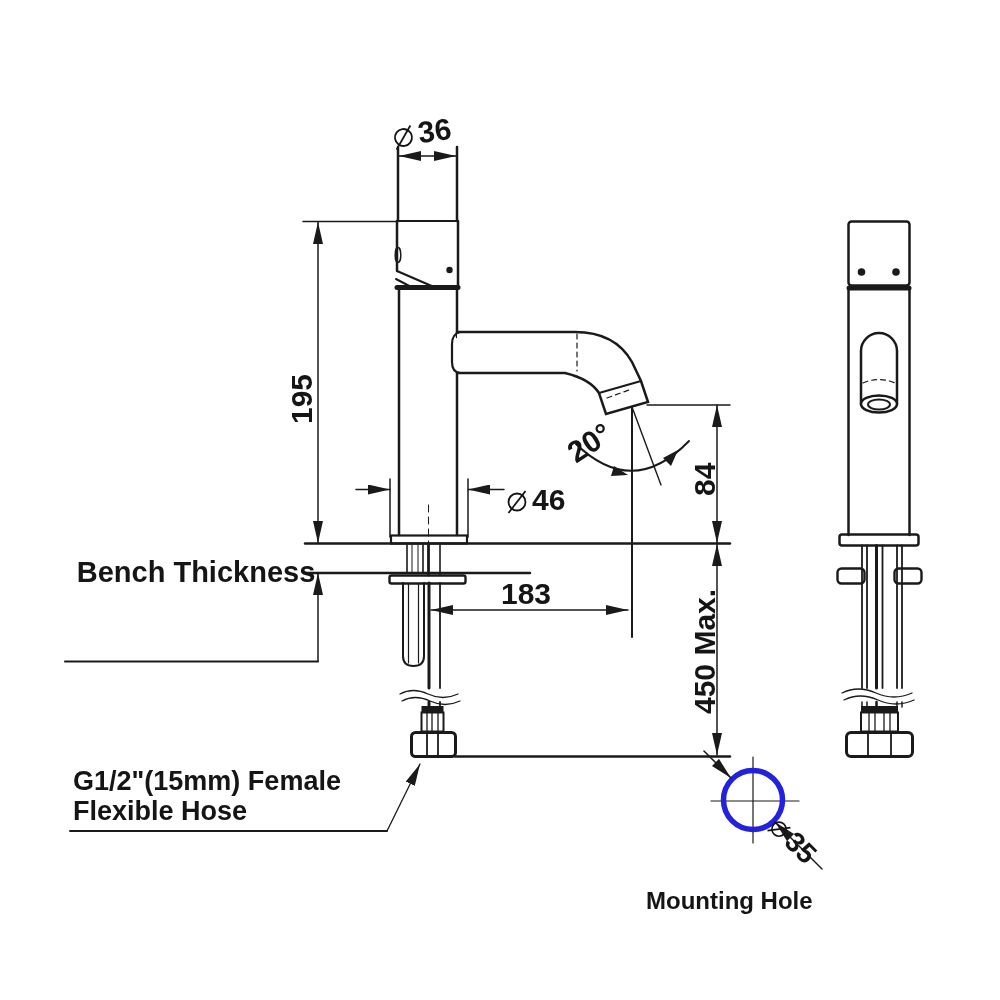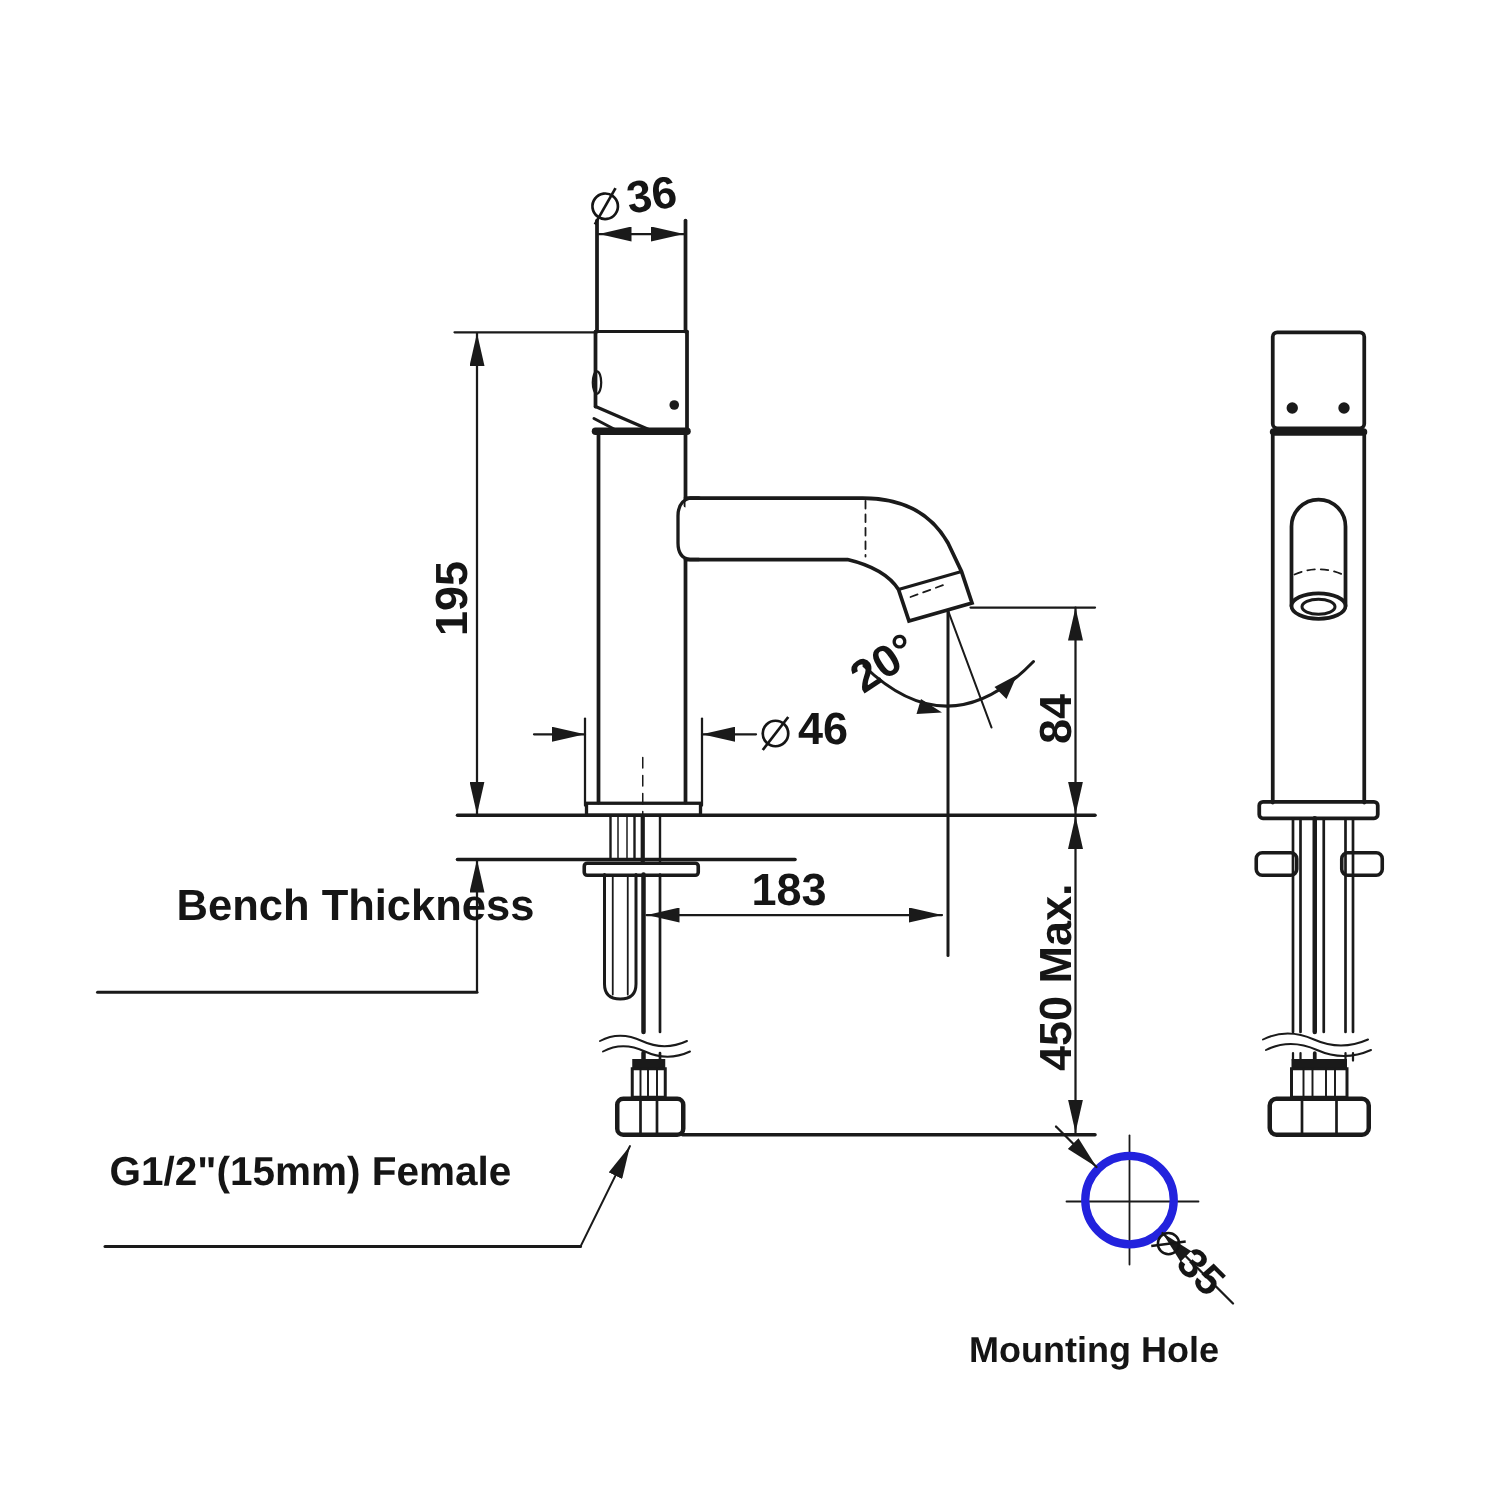--- a/index.html
+++ b/index.html
@@ -7,21 +7,21 @@
     position:relative;width:1000px;height:1000px;background:#ffffff;overflow:hidden;
     font-family:"Liberation Sans","DejaVu Sans",sans-serif;color:#151515;
   }
   #linework{position:absolute;left:0;top:0;}
   .dim{
     position:absolute;display:flex;align-items:center;gap:3px;
     font-weight:bold;font-size:30px;color:#151515;white-space:nowrap;line-height:1;
   }
   .rot90{transform:rotate(-90deg);transform-origin:0 0;}
   .note{position:absolute;font-weight:bold;color:#151515;white-space:nowrap;}
-  #bench-note{left:70px;top:586px;width:252px;text-align:center;font-size:29px;line-height:37px;margin-left:41px;}
+  #bench-note{left:70px;top:554px;width:252px;text-align:center;font-size:29px;line-height:37px;}
   #hose-note{left:73px;top:766px;font-size:27px;line-height:30px;}
   #mounting-label{left:646px;top:887px;font-size:24px;}
   .dia-glyph{flex:0 0 auto;}
 </style>
 </head>
 <body>
 
 <div id="canvas">
 
   <svg id="linework" width="1000" height="1000" viewBox="0 0 1000 1000">
@@ -193,21 +193,21 @@
       <circle cx="12" cy="17" r="8.5" fill="none" stroke="#151515" stroke-width="1.8"></circle>
       <line x1="3.5" y1="28" x2="20.5" y2="6" stroke="#151515" stroke-width="1.8"></line>
     </svg>
     <span>36</span>
   </div>
 
   <div class="dim rot90" style="left:287px;top:424px;">
     <span>195</span>
   </div>
 
-  <div class="dim" style="left:505px;top:472px;">
+  <div class="dim" style="left:505px;top:485px;">
     <svg class="dia-glyph" width="24" height="30" viewBox="0 0 24 30">
       <circle cx="12" cy="17" r="8.5" fill="none" stroke="#151515" stroke-width="1.8"></circle>
       <line x1="3.5" y1="28" x2="20.5" y2="6" stroke="#151515" stroke-width="1.8"></line>
     </svg>
     <span>46</span>
   </div>
 
   <div class="dim" style="left:567px;top:428px;transform:rotate(-33deg);">
     <span>20°</span>
   </div>
@@ -223,20 +223,21 @@
   <div class="dim" style="left:501px;top:579px;">
     <span>183</span>
   </div>
 
   <div class="note" id="bench-note">
     <div>Bench Thickness</div>
   </div>
 
   <div class="note" id="hose-note">
     <div>G1/2"(15mm) Female</div>
+    <div>Flexible Hose</div>
   </div>
 
   <div class="dim" style="left:783px;top:811px;font-size:28px;transform:rotate(45deg);transform-origin:0 0;">
     <svg class="dia-glyph" width="20" height="26" viewBox="0 0 24 30">
       <circle cx="12" cy="17" r="8.5" fill="none" stroke="#151515" stroke-width="2"></circle>
       <line x1="3.5" y1="28" x2="20.5" y2="6" stroke="#151515" stroke-width="2"></line>
     </svg>
     <span>35</span>
   </div>
 

